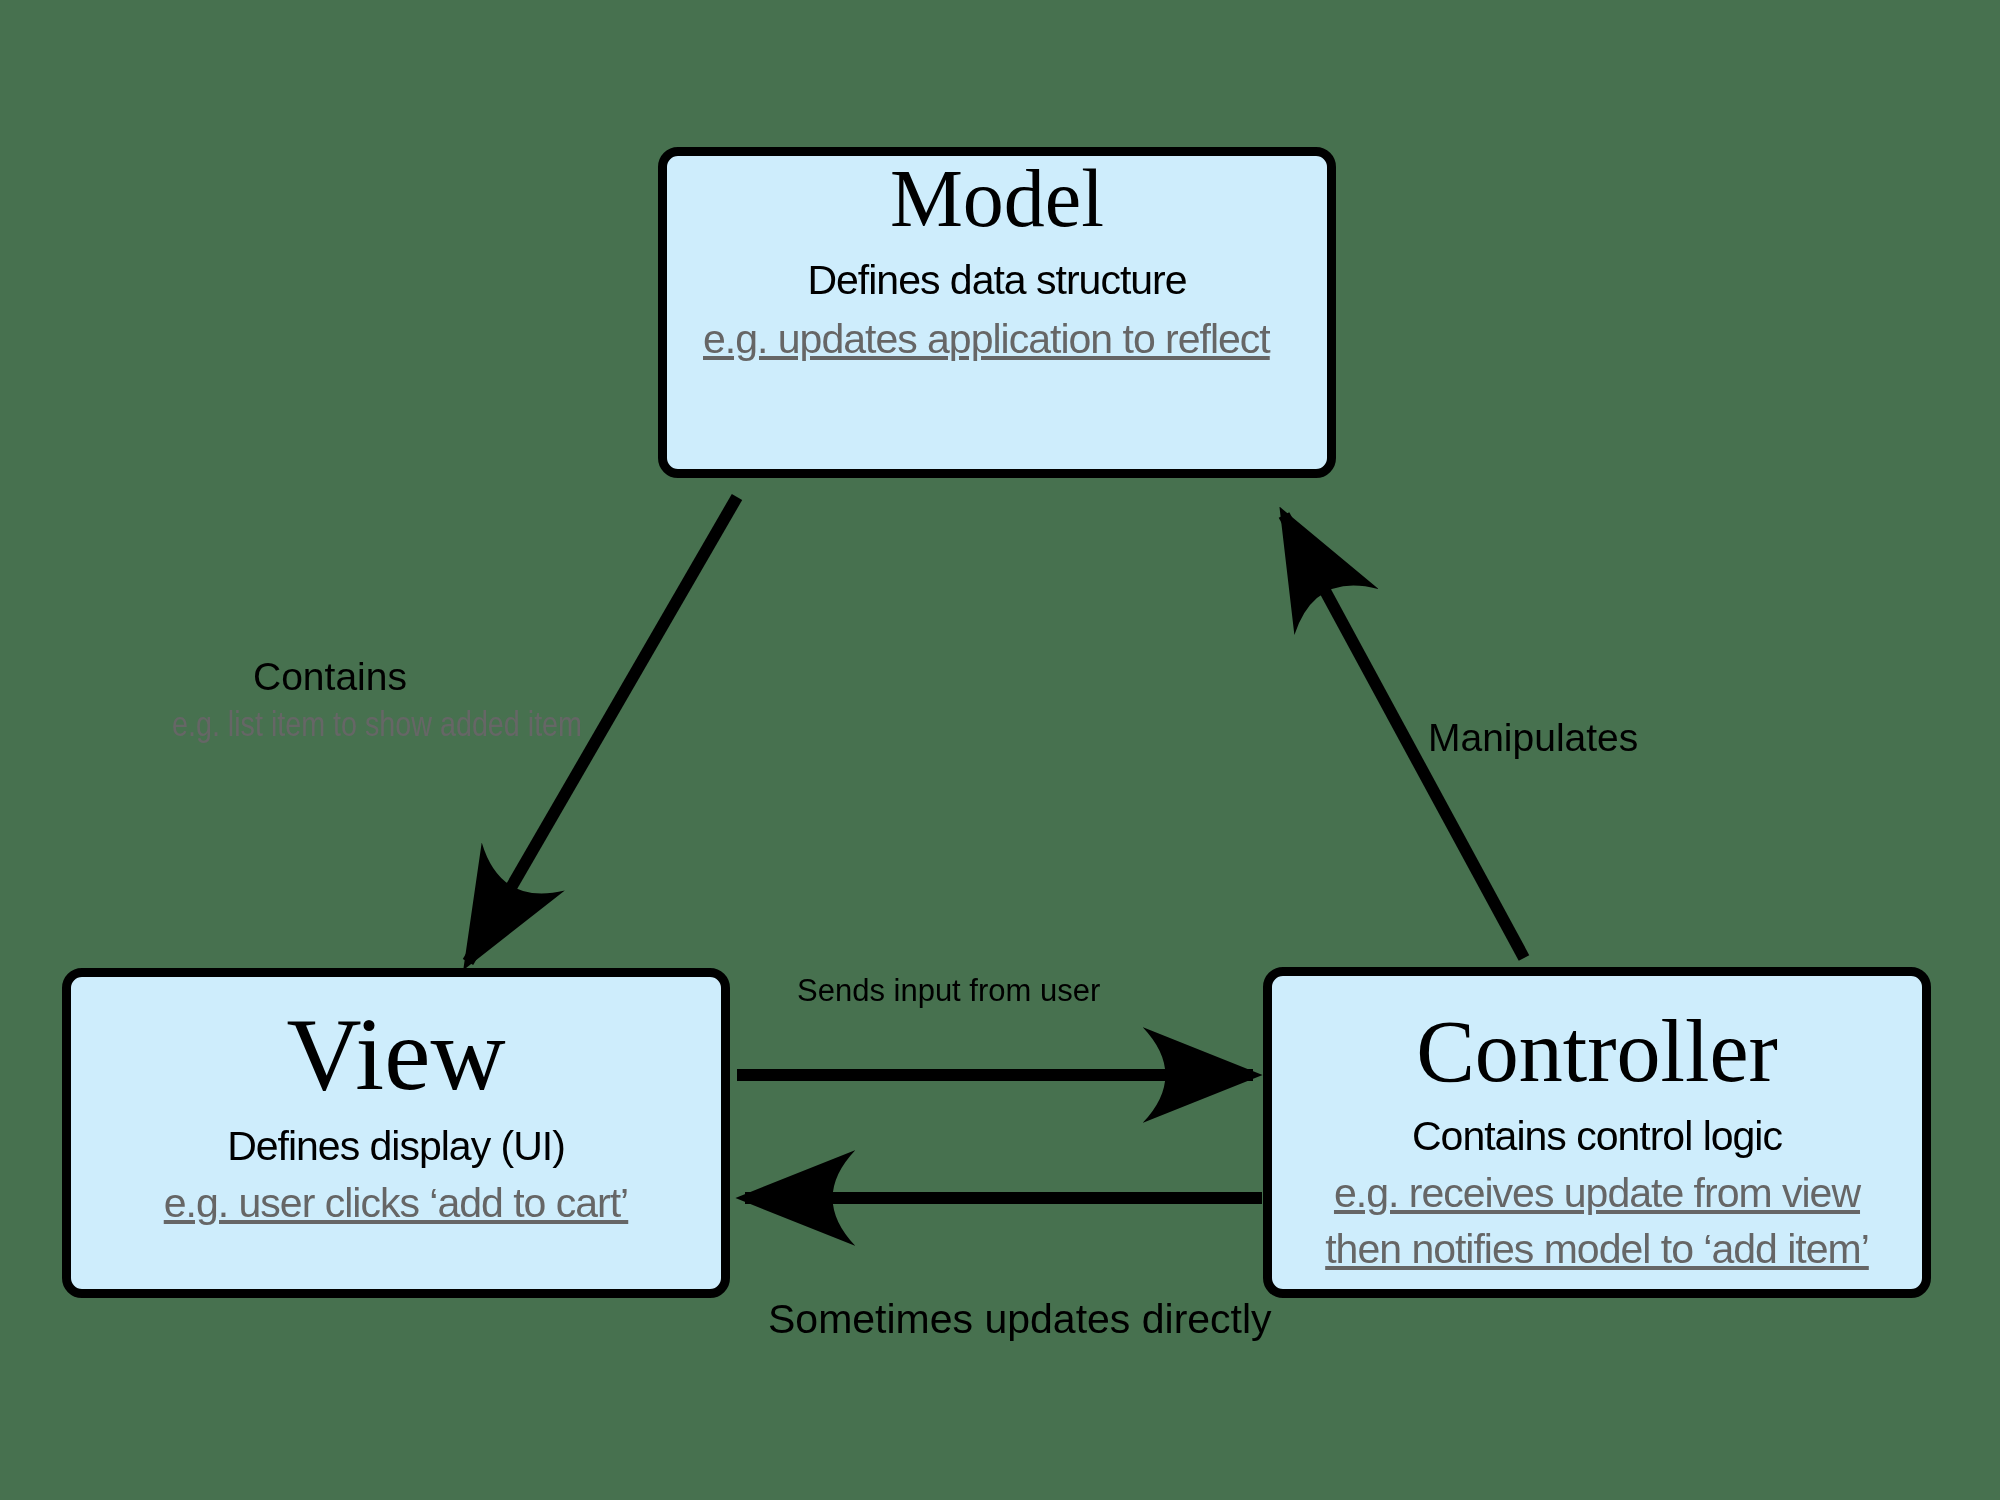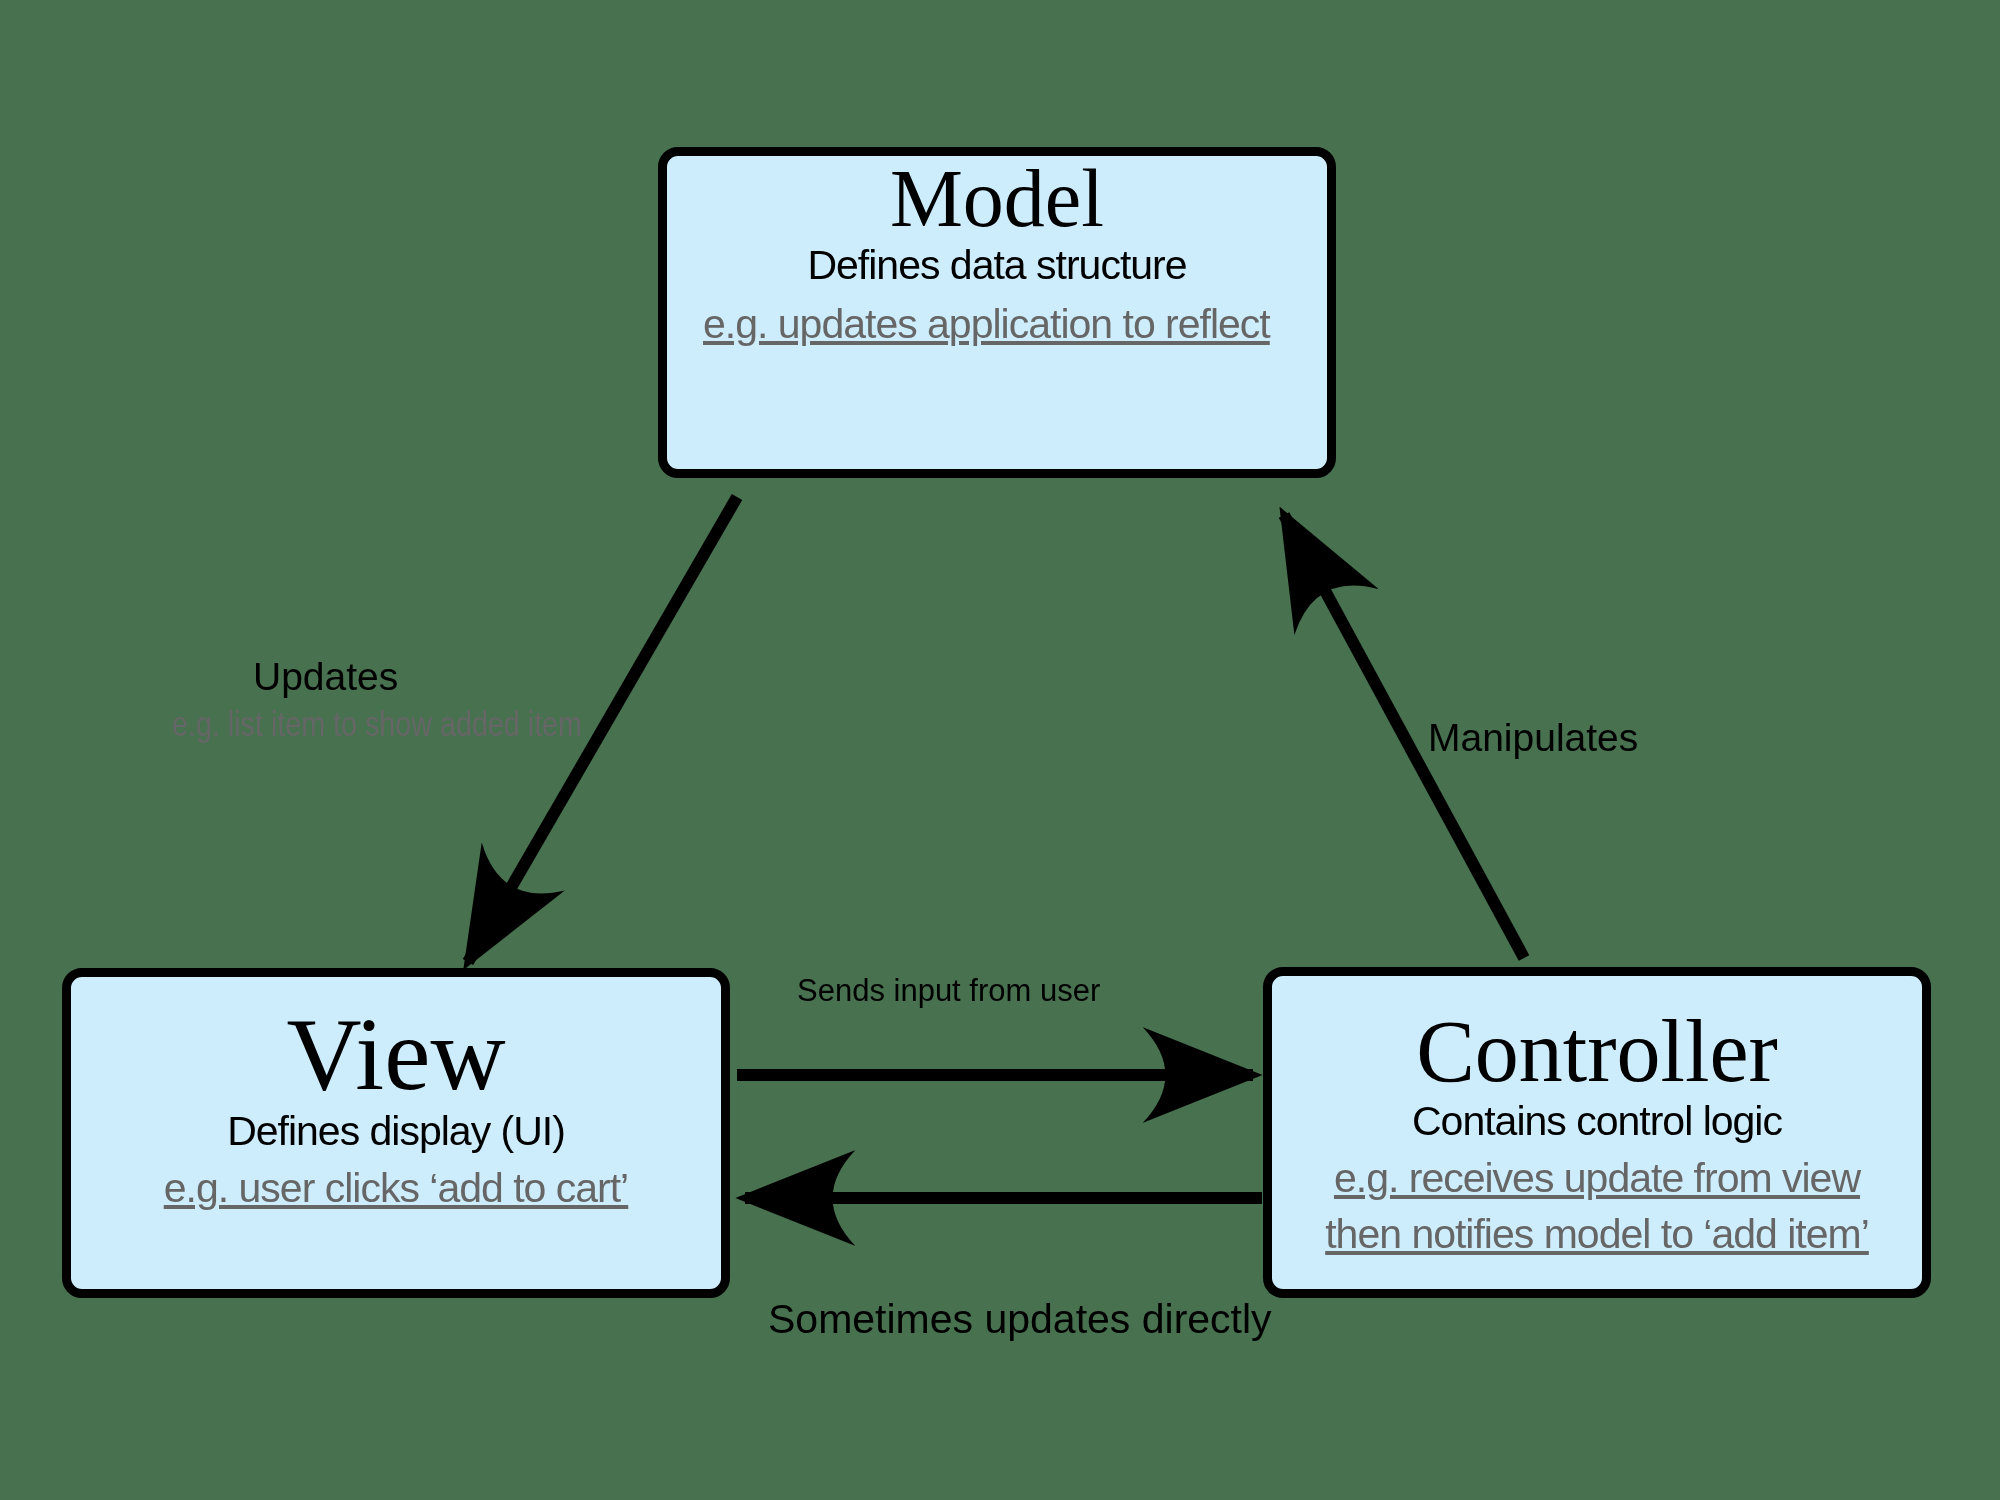--- a/index.html
+++ b/index.html
@@ -35,21 +35,21 @@
     font-weight: 400;
   }
   #model      { left: 658px;  top: 147px; width: 678px; height: 331px; }
   #view       { left: 62px;   top: 968px; width: 668px; height: 330px; padding-top: 22px; }
   #controller { left: 1263px; top: 967px; width: 668px; height: 331px; padding-top: 30px; }
   #model .node-title      { font-size: 82px; }
   #view .node-title       { font-size: 104px; }
   #controller .node-title { font-size: 88px; }
   .node-subtitle {
     font-size: 41px;
-    margin-top: 0;
+    margin-top: 15px;
     letter-spacing: -1px;
   }
   .node-example {
     color: var(--muted-text, #666666);
     font-size: 41px;
     line-height: 1.35;
     margin-top: 6px;
     letter-spacing: -1px;
     text-decoration: underline;
   }
@@ -112,19 +112,19 @@
 
   <div class="node" id="controller">
     <div class="node-title">Controller</div>
     <div class="node-subtitle">Contains control logic</div>
     <div class="node-example">
       <div>e.g. receives update from view</div>
       <div>then notifies model to ‘add item’</div>
     </div>
   </div>
 
-  <div class="edge-label" id="lbl-updates">Updates</div>
+  <div class="edge-label" id="lbl-updates">Contains</div>
   <div class="edge-sublabel" id="lbl-updates-sub">e.g. list item to show added item</div>
   <div class="edge-label" id="lbl-manipulates">Manipulates</div>
   <div class="edge-label" id="lbl-sends">Sends input from user</div>
   <div class="edge-label" id="lbl-sometimes">Sometimes updates directly</div>
 
 </div>
 
 </body></html>

